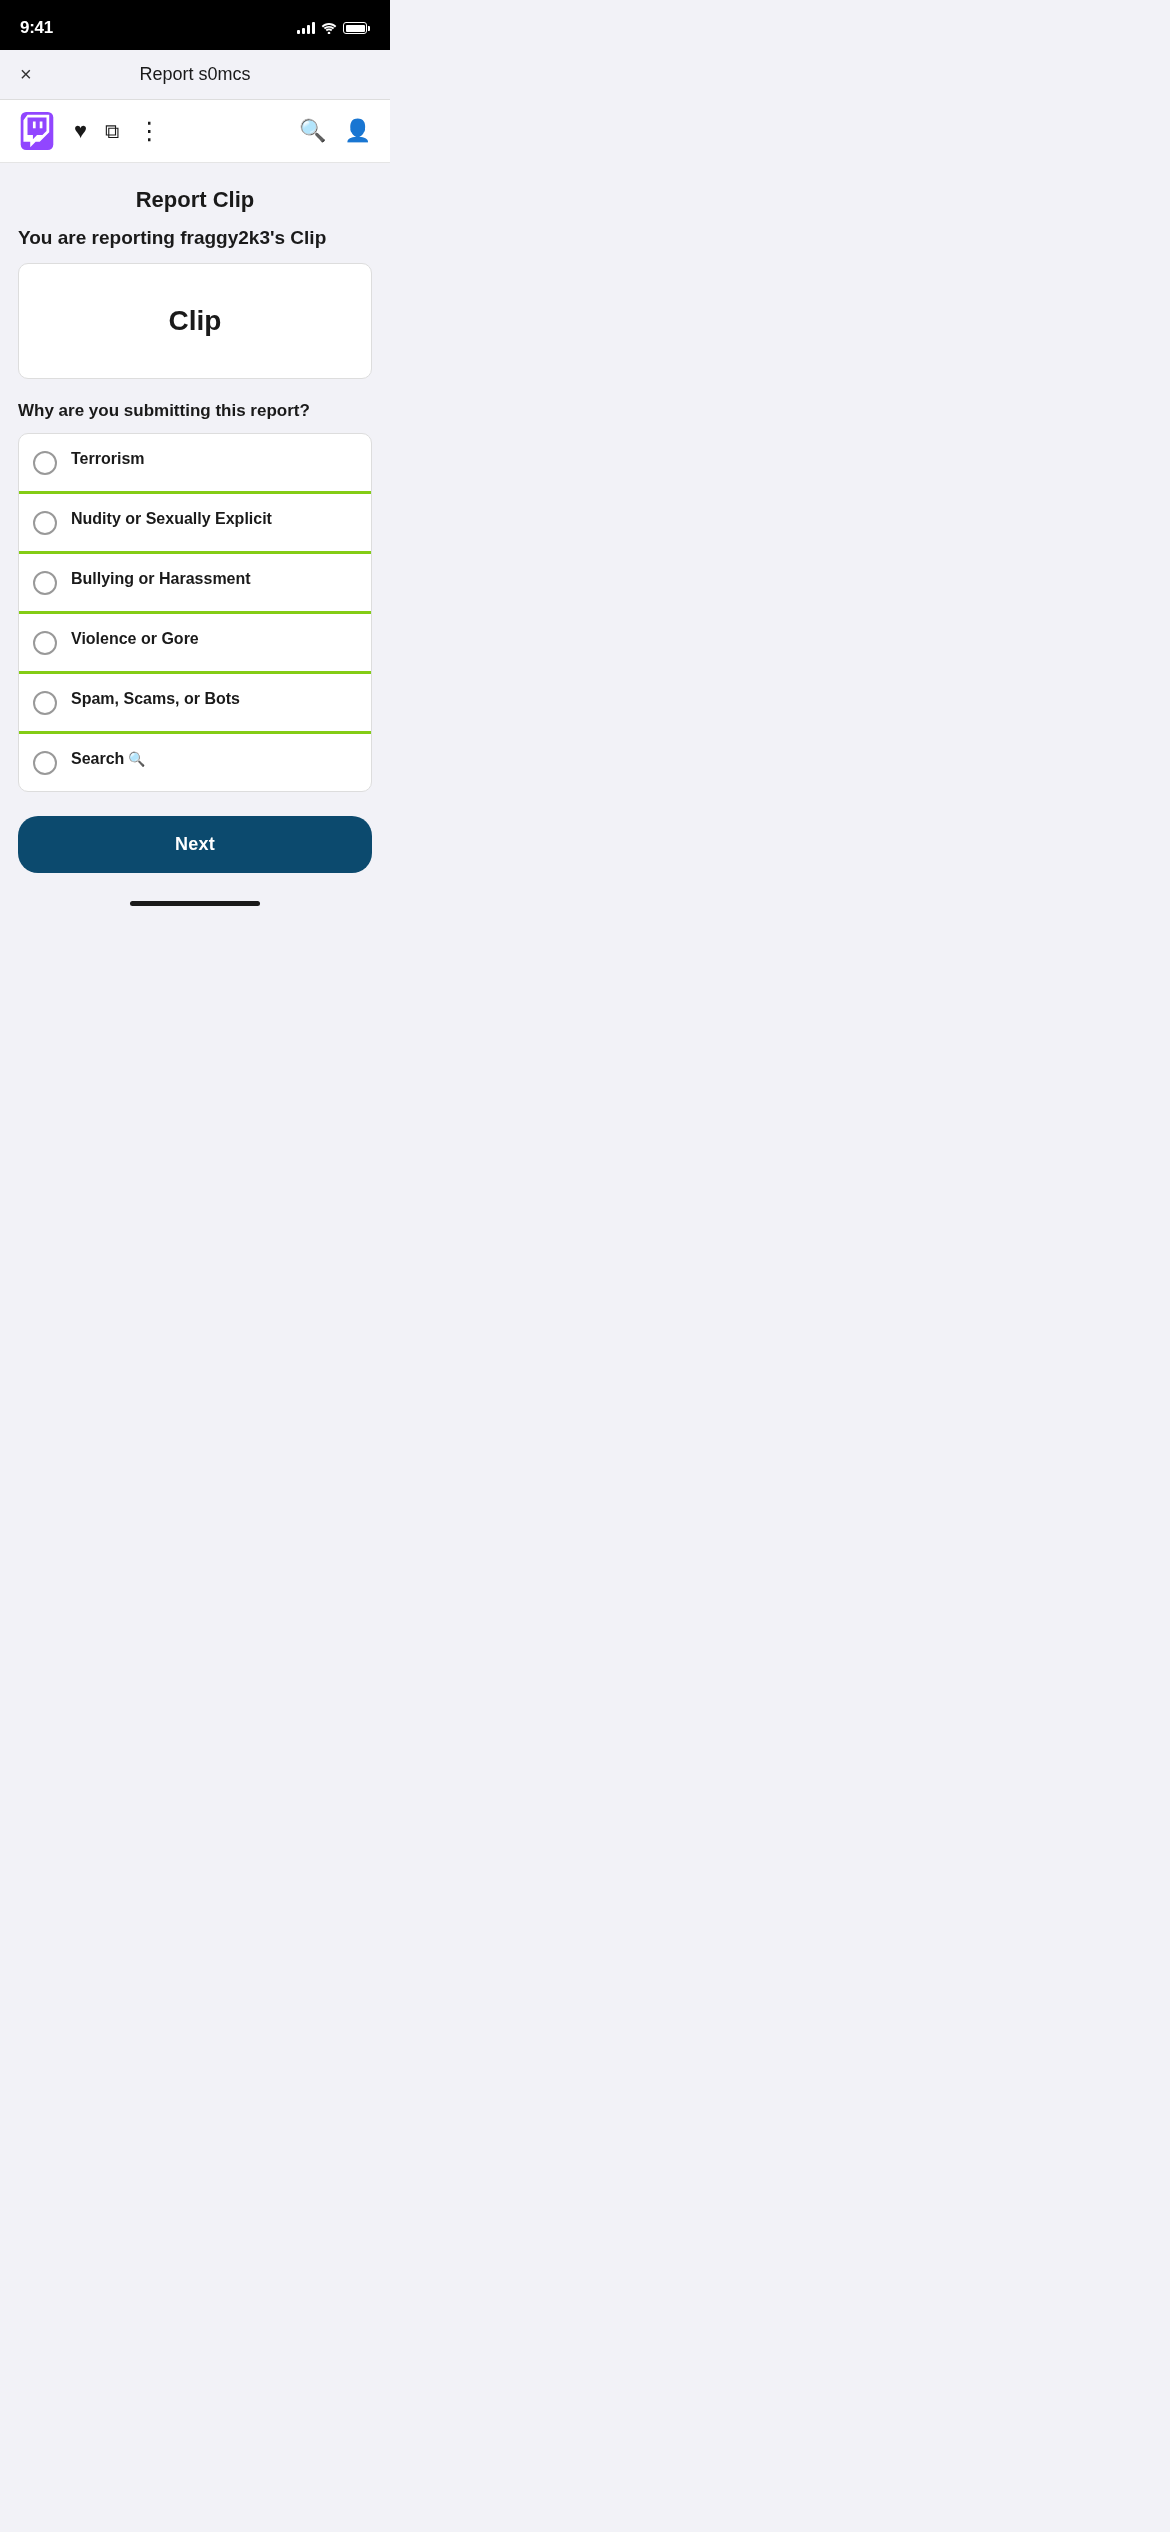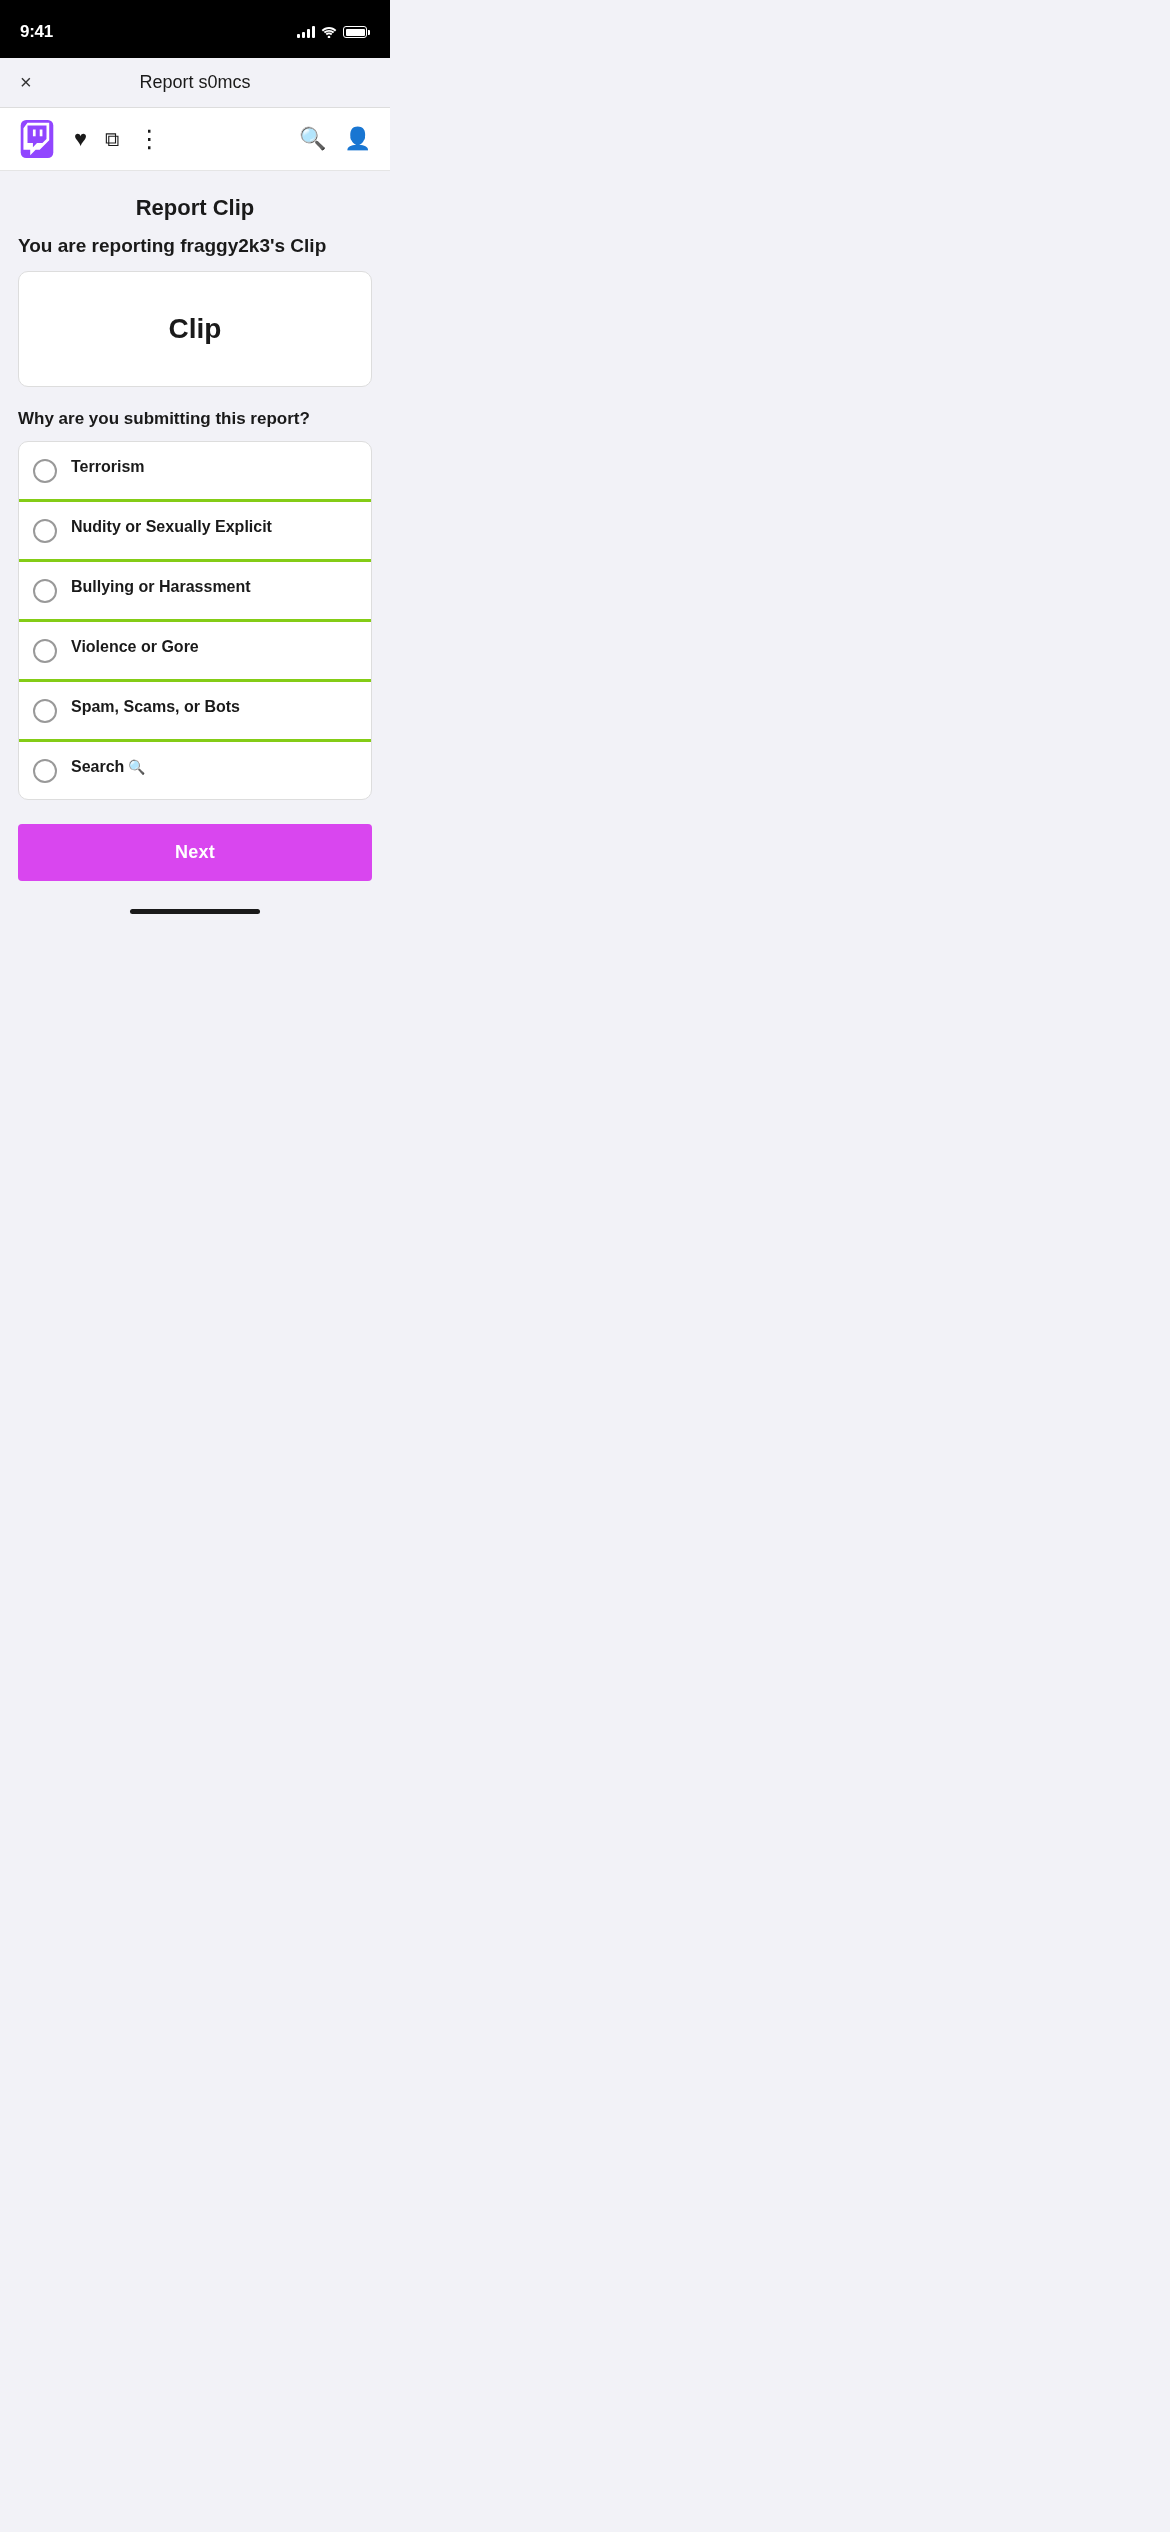--- a/index.html
+++ b/index.html
@@ -16,21 +16,21 @@
     }
 
     
     .status-bar {
       background: #000;
       color: #fff;
       display: flex;
       justify-content: space-between;
       align-items: center;
       padding: 14px 20px 8px;
-      height: 58px;
+      height: 50px;
     }
     .status-time {
       font-size: 17px;
       font-weight: 600;
       letter-spacing: -0.3px;
     }
     .status-icons {
       display: flex;
       align-items: center;
       gap: 6px;
@@ -242,26 +242,26 @@
       margin-top: 2px;
       line-height: 1.4;
     }
 
     
     .next-btn-wrap {
       padding: 0 18px 20px;
     }
     .next-btn {
       width: 100%;
-      background: #d946ef;
+      background: #0c4a6e;
       color: #fff;
       font-size: 18px;
       font-weight: 700;
       border: none;
-      border-radius: 4px;
+      border-radius: 20px;
       padding: 18px;
       cursor: pointer;
       letter-spacing: 0.2px;
     }
 
     
     .home-indicator {
       display: flex;
       justify-content: center;
       padding: 8px 0 6px;

